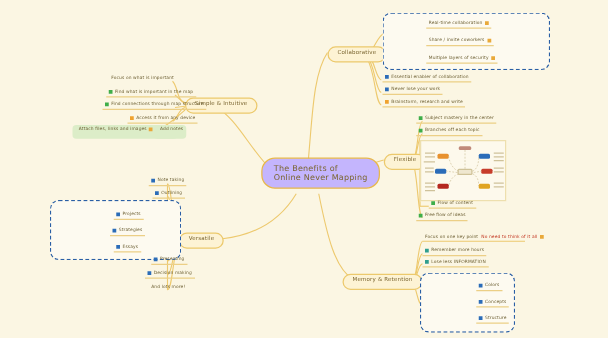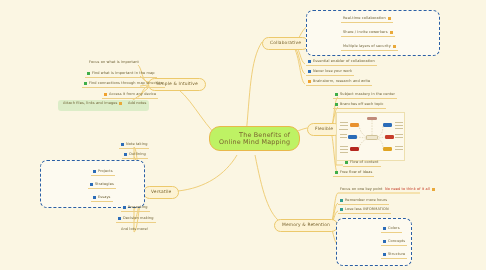--- a/index.html
+++ b/index.html
@@ -20,27 +20,27 @@
     pointer-events: none;
   }
   .node {
     position: absolute;
     white-space: nowrap;
     color: #6d5c2e;
     line-height: 1.05;
   }
   
   .central {
-    background: #bef264;
+    background: #c4b5fd;
     border: 1.3px solid #e8b84b;
     border-radius: 11px;
     padding: 5px 9px;
     font-size: 6.4px;
     color: #7a6530;
-    text-align: right;
+    text-align: left;
     letter-spacing: .2px;
   }
   .central span { display: block; }
   
   .branch {
     background: #fdf3d4;
     border: .9px solid #ecc96c;
     border-radius: 9px;
     padding: 3px 7px;
     font-size: 4.4px;
@@ -169,21 +169,21 @@
 
       <path d="M348 244 L 372 244"></path>
       <path d="M372 244 C 376 244, 376 231, 380 231"></path>
       <path d="M372 244 L 380 244"></path>
       <path d="M372 244 C 376 244, 376 257, 380 257"></path>
     </g>
   </svg>
 
   <div class="node central" style="left:209px; top:126px;">
     <span>The Benefits of</span>
-    <span>Online Mind Mapping</span>
+    <span>Online Never Mapping</span>
   </div>
 
   <div class="node branch" style="left:262px; top:37px;">
     <span>Collaborative</span>
   </div>
 
   <div class="selbox" style="left:306px; top:10px; width:134px; height:46px;"></div>
 
   <div class="node leaf" style="left:341px; top:17px;">
     <span>Real-time collaboration</span>

